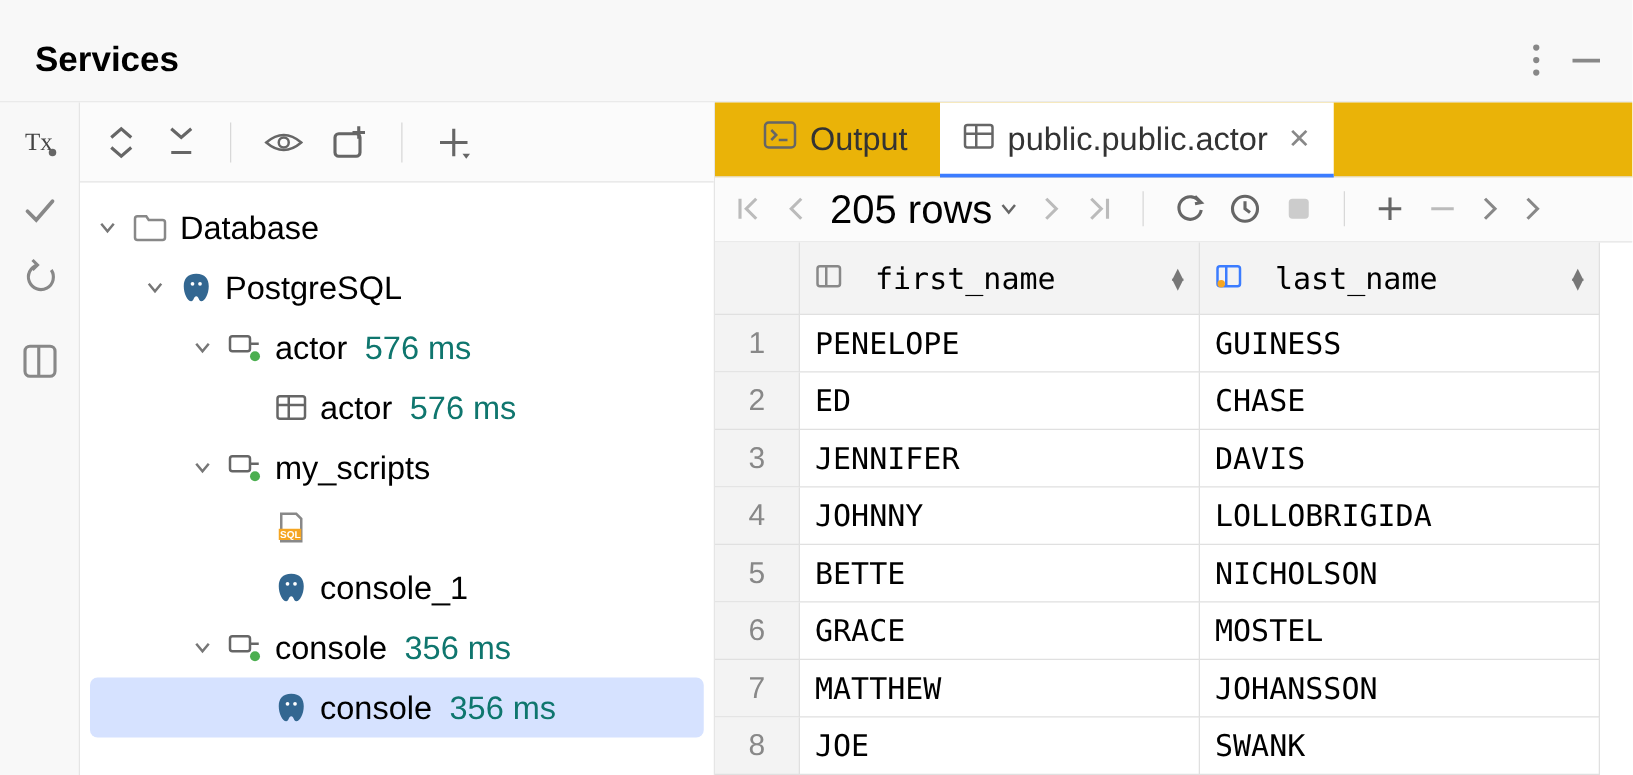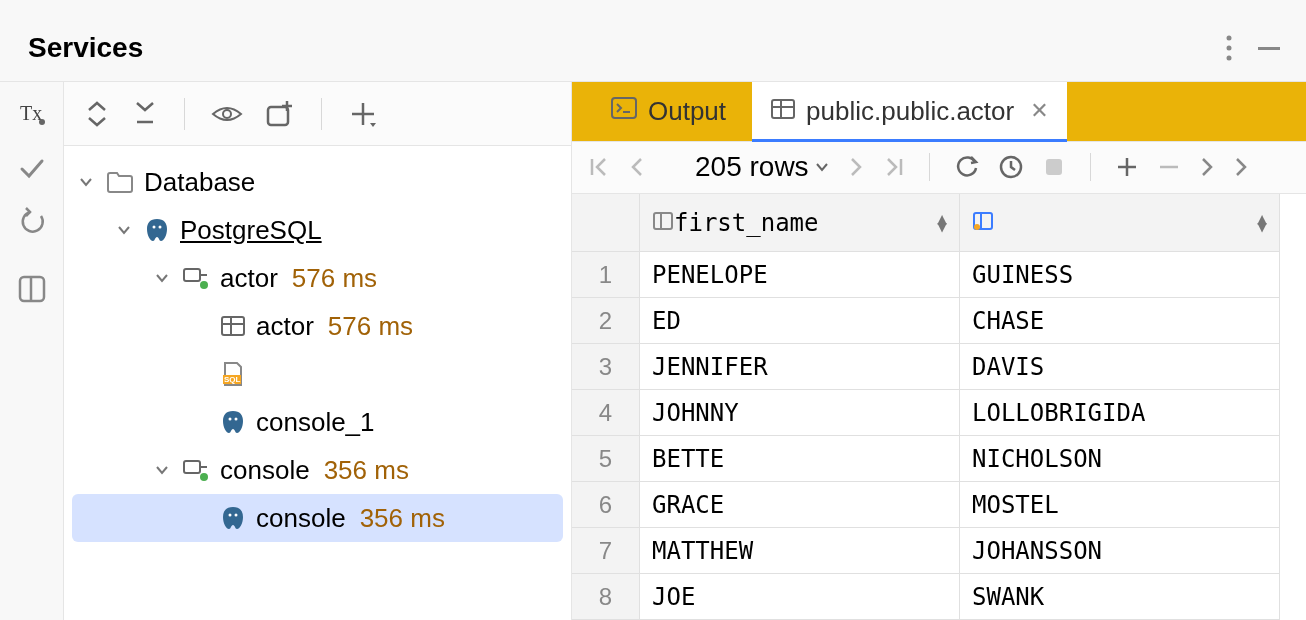--- a/index.html
+++ b/index.html
@@ -75,21 +75,21 @@
       display: flex;
       align-items: center;
       gap: 10px;
       height: 48px;
       border-radius: 6px;
       padding-right: 10px;
       white-space: nowrap;
     }
     .tree-row.selected { background: #d6e2ff; }
     .tree-label {}
-    .tree-time { color: #a16207; margin-left: 4px; }
+    .tree-time { color: #0f766e; margin-left: 4px; }
     .chev { width: 20px; display:flex; justify-content:center; color:#6b6b6b;}
     .node-icon { display:flex; align-items:center; }
     .right {
       flex: 1;
       display: flex;
       flex-direction: column;
     }
     .tabs {
       height: 64px;
       display: flex;
@@ -123,40 +123,40 @@
     .data-toolbar {
       height: 56px;
       display: flex;
       align-items: center;
       gap: 18px;
       padding: 0 16px;
       border-bottom: 1px solid #e5e5e5;
       background: #fbfbfb;
     }
     .dt-sep { width:1px; height:28px; background:#d8d8d8; margin: 0 6px;}
-    .dt-label { font-size: 28px; display:flex; align-items:center; gap:6px;margin-left:31px;}
+    .dt-label { font-size: 32px; display:flex; align-items:center; gap:6px;}
     .grid {
       display: grid;
       grid-template-columns: 68px 320px 320px;
       font-size: 24px;
       font-family: "SF Mono", ui-monospace, Menlo, Consolas, monospace;
     }
     .grid-head {
       display: contents;
     }
     .gh {
       background: #f3f3f3;
       border-right: 1px solid #e0e0e0;
       border-bottom: 1px solid #e0e0e0;
       height: 58px;
       display: flex;
       align-items: center;
       padding: 0 12px;
       font-family: "SF Mono", ui-monospace, Menlo, Consolas, monospace;
-      gap: 0;
+      gap: 26px;
       color: #000;
       position: relative;
     }
     .gh .sorter { margin-left:auto; color:#777; font-size:16px; line-height:8px;}
     .gh.rownum { background:#f3f3f3;}
     .gc {
       border-right: 1px solid #e0e0e0;
       border-bottom: 1px solid #e0e0e0;
       height: 46px;
       display: flex;
@@ -266,21 +266,21 @@
             </svg>
           </span>
         <span class="node-icon">
             <svg width="28" height="24" viewBox="0 0 28 24">
               <path d="M2 6 L2 20 Q2 22 4 22 L24 22 Q26 22 26 20 L26 8 Q26 6 24 6 L13 6 L11 3 L4 3 Q2 3 2 5 Z" stroke="#888" stroke-width="2" fill="none"></path>
             </svg>
           </span>
         <span class="tree-label">Database</span>
       </div>
 
-      <div class="tree-row" style="padding-left:42px;text-decoration:underline;">
+      <div class="tree-row" style="padding-left:42px;">
         <span class="chev">
             <svg width="16" height="16" viewBox="0 0 16 16">
               <path d="M3 5 L8 11 L13 5" stroke="#777" stroke-width="2" fill="none"></path>
             </svg>
           </span>
         <span class="node-icon">
             <svg width="26" height="26" viewBox="0 0 26 26">
               <path d="M13 2 C6 2 3 6 3 12 C3 18 6 24 9 24 C11 24 11 20 13 20 C15 20 15 24 17 24 C20 24 23 18 23 12 C23 6 20 2 13 2 Z" fill="#336791"></path>
               <circle cx="10" cy="10" r="1.5" fill="#fff"></circle>
               <circle cx="16" cy="10" r="1.5" fill="#fff"></circle>
@@ -311,20 +311,35 @@
             <svg width="26" height="22" viewBox="0 0 26 22">
               <rect x="2" y="2" width="22" height="18" rx="2" stroke="#666" stroke-width="2" fill="none"></rect>
               <line x1="2" y1="9" x2="24" y2="9" stroke="#666" stroke-width="2"></line>
               <line x1="11" y1="2" x2="11" y2="20" stroke="#666" stroke-width="2"></line>
             </svg>
           </span>
         <span class="tree-label">actor</span>
         <span class="tree-time">576 ms</span>
       </div>
 
+      <div class="tree-row" style="padding-left:80px;">
+        <span class="chev">
+            <svg width="16" height="16" viewBox="0 0 16 16">
+              <path d="M3 5 L8 11 L13 5" stroke="#777" stroke-width="2" fill="none"></path>
+            </svg>
+          </span>
+        <span class="node-icon">
+            <svg width="28" height="24" viewBox="0 0 28 24">
+              <rect x="2" y="3" width="16" height="12" rx="2" stroke="#666" stroke-width="2" fill="none"></rect>
+              <path d="M18 9 L25 9" stroke="#666" stroke-width="2"></path>
+              <circle cx="22" cy="19" r="4" fill="#4caf50"></circle>
+            </svg>
+          </span>
+        <span class="tree-label">my_scripts</span>
+      </div>
 
       <div class="tree-row" style="padding-left:148px;gap:28px;">
         <span class="node-icon">
             <svg width="26" height="26" viewBox="0 0 26 26">
               <path d="M5 2 L17 2 L21 6 L21 24 L5 24 Z" stroke="#888" stroke-width="2" fill="#fff"></path>
               <rect x="3" y="14" width="18" height="9" fill="#f5a623"></rect>
               <text x="4" y="21" font-size="8" fill="#fff" font-weight="bold">SQL</text>
             </svg>
           </span>
       </div>
@@ -473,19 +488,20 @@
               </svg></span>
           <span>first_name</span>
           <span class="sorter">▲<br>▼</span>
         </div>
         <div class="gh">
           <span><svg width="22" height="20" viewBox="0 0 22 20">
                 <rect x="2" y="2" width="18" height="16" rx="2" stroke="#3b7cff" stroke-width="2" fill="none"></rect>
                 <line x1="9" y1="2" x2="9" y2="18" stroke="#3b7cff" stroke-width="2"></line>
                 <circle cx="5" cy="16" r="3" fill="#f5a623"></circle>
               </svg></span>
+          <span>last_name</span>
           <span class="sorter">▲<br>▼</span>
         </div>
       </div>
       <div id="grid-body" style="display:contents;"><div class="gc rn">1</div><div class="gc">PENELOPE</div><div class="gc">GUINESS</div><div class="gc rn">2</div><div class="gc">ED</div><div class="gc">CHASE</div><div class="gc rn">3</div><div class="gc">JENNIFER</div><div class="gc">DAVIS</div><div class="gc rn">4</div><div class="gc">JOHNNY</div><div class="gc">LOLLOBRIGIDA</div><div class="gc rn">5</div><div class="gc">BETTE</div><div class="gc">NICHOLSON</div><div class="gc rn">6</div><div class="gc">GRACE</div><div class="gc">MOSTEL</div><div class="gc rn">7</div><div class="gc">MATTHEW</div><div class="gc">JOHANSSON</div><div class="gc rn">8</div><div class="gc">JOE</div><div class="gc">SWANK</div></div>
     </div>
   </div>
 </div>
 
 </body></html>

